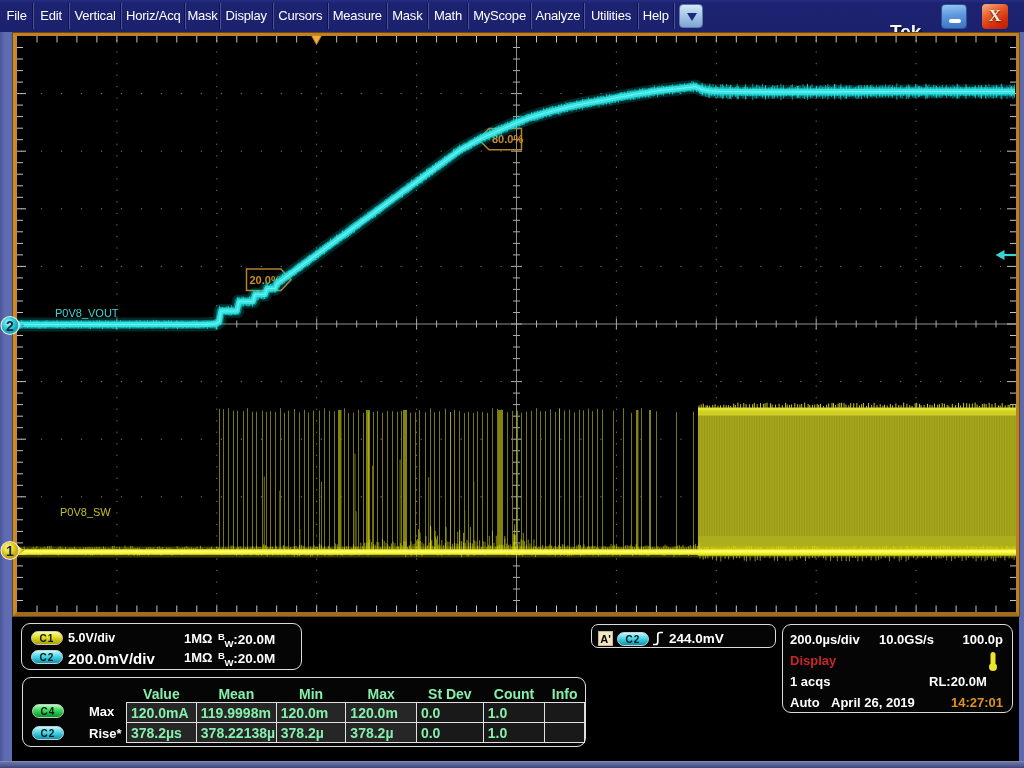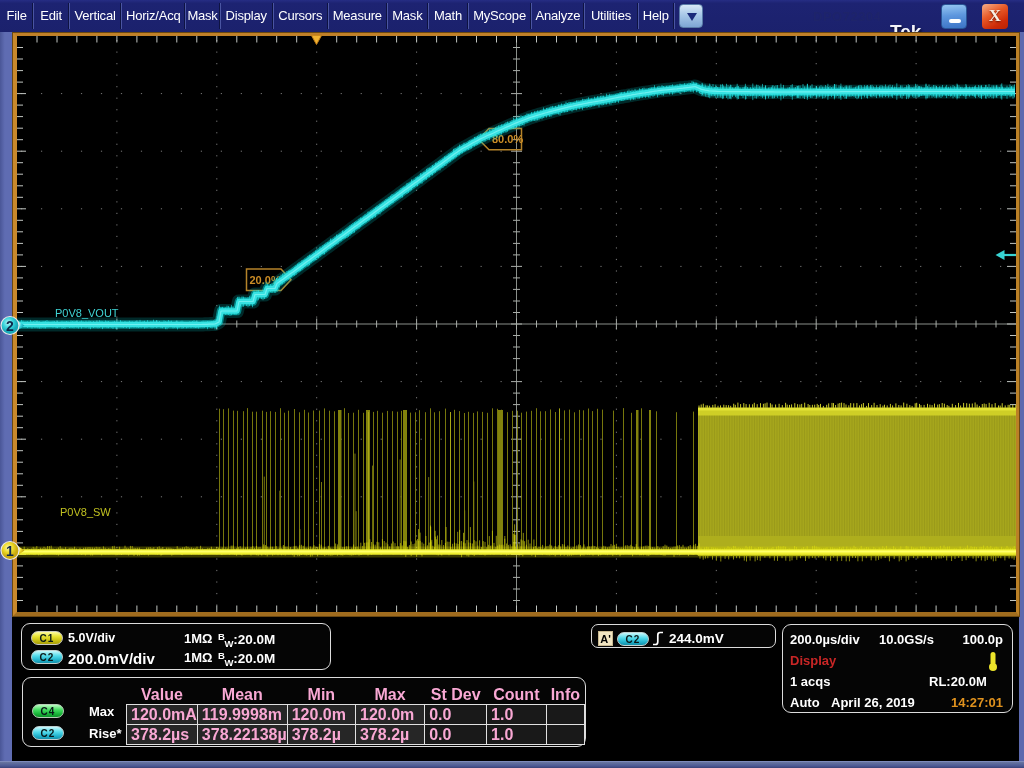--- a/index.html
+++ b/index.html
@@ -39,21 +39,21 @@
 .getick{stroke:#c2c6c2;stroke-width:1}
 #bottom{position:absolute;left:12px;top:617px;width:1007px;height:144px;background:#000}
 .panel{position:absolute;background:#050505;border:1.5px solid #dcdcdc;border-radius:9px;color:#fff}
 .pill{position:absolute;width:32px;height:14px;border-radius:7px;font-size:10px;font-weight:bold;
   text-align:center;line-height:14px;color:#081818;letter-spacing:1px}
 .pilly{background:linear-gradient(#fdfba0 0%,#e8e232 38%,#c8c013 70%,#a89e08 100%);border:1px solid #c8c8c0}
 .pillc{background:linear-gradient(#c8f8fc 0%,#55dcec 40%,#21b2cc 75%,#1390aa 100%);border:1px solid #c0d0d0}
 .pillg{background:linear-gradient(#b8fcc0 0%,#44dc60 40%,#18b438 75%,#0c9028 100%);border:1px solid #b8d0b8}
 .bt{position:absolute;font-size:13px;font-weight:bold;color:#fff;white-space:nowrap}
 .bw{font-size:13.5px}.bw sup{font-size:9.5px;vertical-align:4px}.bw sub{font-size:9.5px;vertical-align:-3px;margin-left:-0.5px}
-table.meas{position:absolute;left:103px;top:8px;border-collapse:collapse;font-size:16px;font-weight:bold;color:#f9a8d4}
+table.meas{position:absolute;left:103px;top:8px;border-collapse:collapse;font-size:14px;font-weight:bold;color:#86efac}
 table.meas td{border:1px solid #e0e0e0;height:20px;padding:0 0 0 4px;vertical-align:middle}
 table.meas tr.hdr td{border:none;text-align:center;height:14px;padding:0}
 table.meas td.c1{background:#262626}
 table.meas td{background:#191919}
 table.meas tr.hdr td{background:transparent}
 </style></head><body>
 <div id="menubar">
 <span class="mi" style="left:0.0px;width:33.4px">File</span>
 <div class="msep" style="left:32.4px"></div>
 <span class="mi" style="left:33.4px;width:35.5px">Edit</span>
@@ -162,21 +162,21 @@
 <polygon points="311.3,3.2 321.7,3.2 316.5,12.5" fill="#f0b232" stroke="#c07c16" stroke-width="1"></polygon>
 <polygon points="995.5,223.0 1004.5,218.0 1004.5,228.0" fill="#38d4d4"></polygon>
 <line x1="1003" y1="223.0" x2="1016" y2="223.0" stroke="#38d4d4" stroke-width="2.2"></line>
 <polygon points="15,287.0 24.5,293.5 15,300.0" fill="url(#cg)"></polygon>
 <circle cx="10" cy="293.5" r="9" fill="url(#cg)" stroke="#e8e8e8" stroke-width="1.2"></circle>
 <text x="10" y="298.5" fill="#10284a" font-size="14" font-weight="bold" text-anchor="middle">2</text>
 <polygon points="15,512.0 24.5,518.5 15,525.0" fill="url(#yg)"></polygon>
 <circle cx="10" cy="518.5" r="9" fill="url(#yg)" stroke="#e8e8e8" stroke-width="1.2"></circle>
 <text x="10" y="523.5" fill="#10284a" font-size="14" font-weight="bold" text-anchor="middle">1</text>
 </svg>
-<div class="panel" style="left:21px;top:623px;width:310px;height:47px">
+<div class="panel" style="left:21px;top:623px;width:281px;height:47px">
 <span class="pill pilly" style="left:9px;top:7px">C1</span>
 <span class="bt" style="left:46px;top:7px;font-size:12.5px">5.0V/div</span>
 <span class="bt" style="left:162px;top:7px">1MΩ</span>
 <span class="bt bw" style="left:196px;top:7px"><sup>B</sup><sub>W</sub>:20.0M</span>
 <span class="pill pillc" style="left:9px;top:26px">C2</span>
 <span class="bt" style="left:46px;top:26px;font-size:15px">200.0mV/div</span>
 <span class="bt" style="left:162px;top:26px">1MΩ</span>
 <span class="bt bw" style="left:196px;top:26px"><sup>B</sup><sub>W</sub>:20.0M</span>
 </div>
 <div class="panel" style="left:22px;top:677px;width:564px;height:70px">

